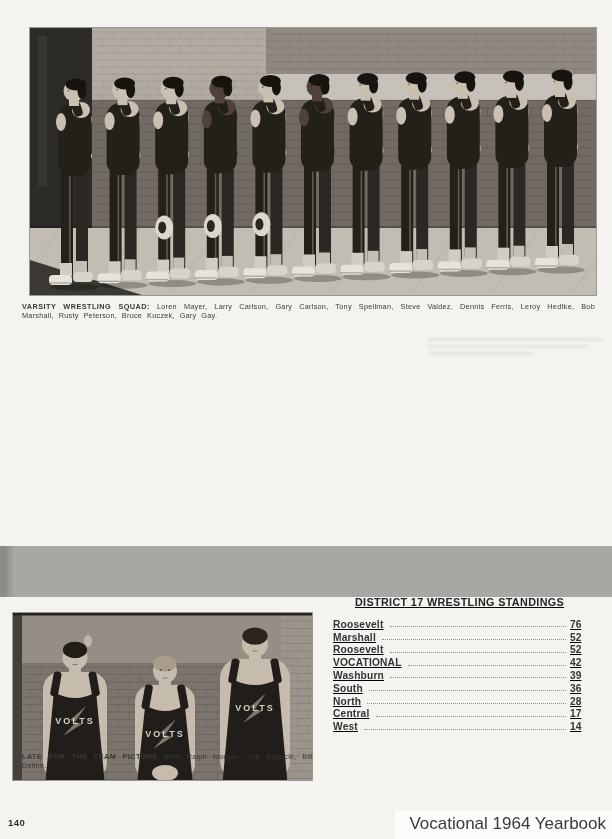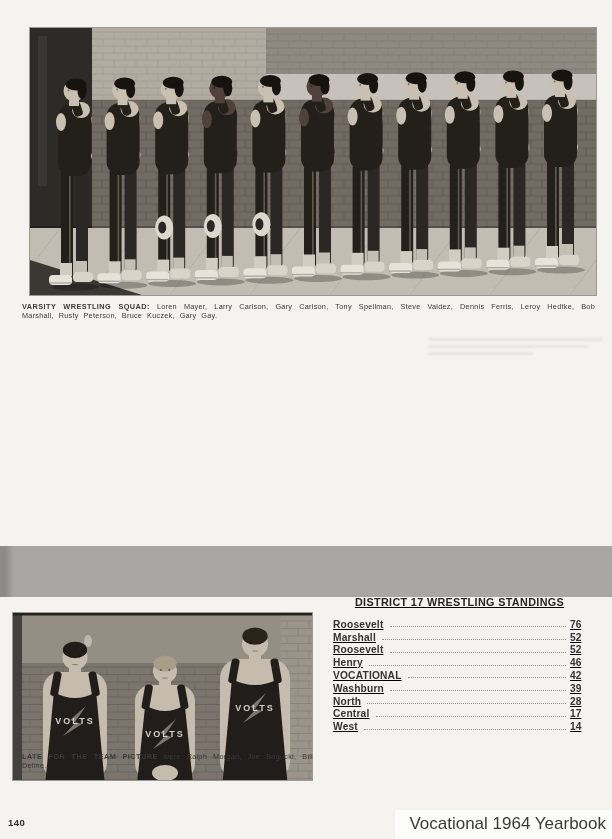--- a/index.html
+++ b/index.html
@@ -1331,33 +1331,33 @@
         <span class="team">Marshall</span>
         <span class="leader"></span>
         <span class="pts">52</span>
       </div>
       <div class="srow">
         <span class="team">Roosevelt</span>
         <span class="leader"></span>
         <span class="pts">52</span>
       </div>
       <div class="srow">
-        <span class="team">Henry</span>
-        <span class="leader"></span>
-        <span class="pts">46</span>
-      </div>
-      <div class="srow">
         <span class="team">VOCATIONAL</span>
         <span class="leader"></span>
         <span class="pts">42</span>
       </div>
       <div class="srow">
         <span class="team">Washburn</span>
         <span class="leader"></span>
         <span class="pts">39</span>
+      </div>
+      <div class="srow">
+        <span class="team">South</span>
+        <span class="leader"></span>
+        <span class="pts">36</span>
       </div>
       <div class="srow">
         <span class="team">North</span>
         <span class="leader"></span>
         <span class="pts">28</span>
       </div>
       <div class="srow">
         <span class="team">Central</span>
         <span class="leader"></span>
         <span class="pts">17</span>

